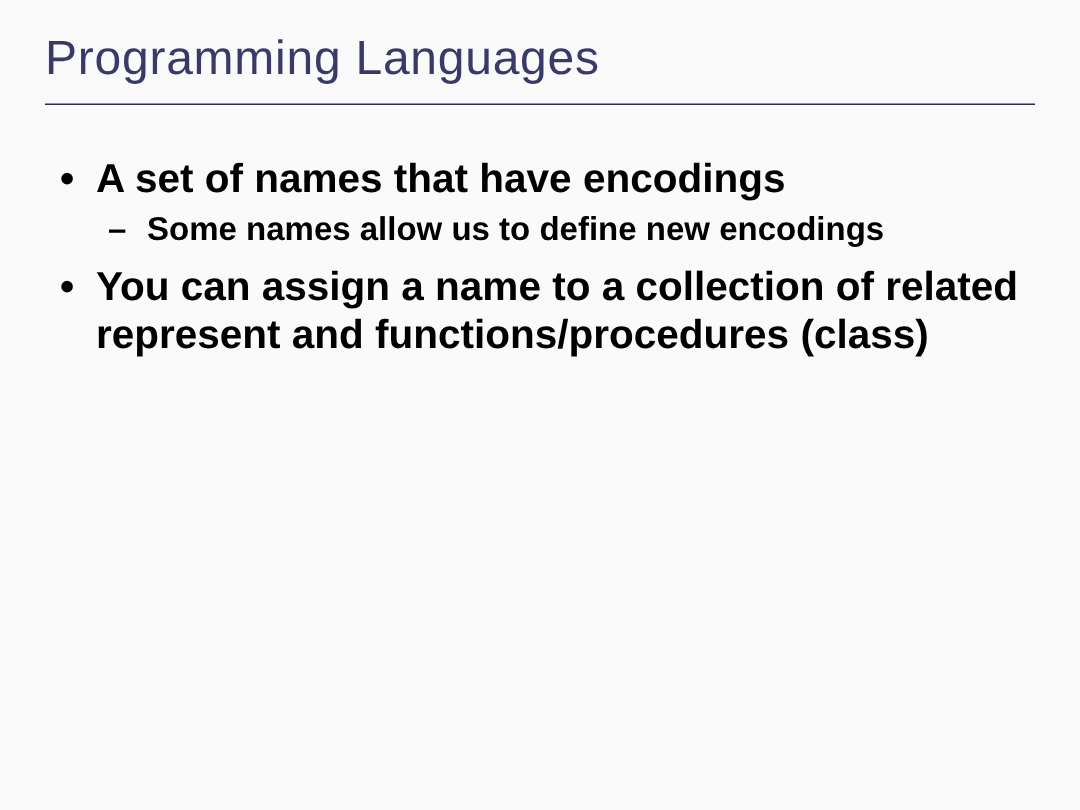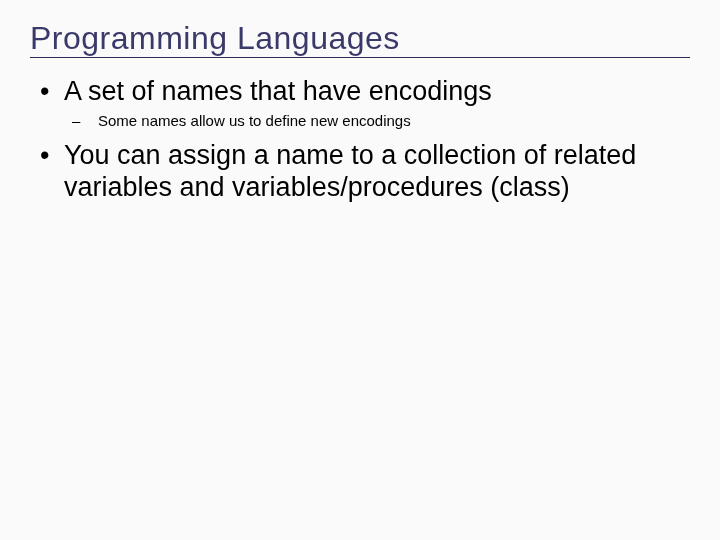--- a/index.html
+++ b/index.html
@@ -9,28 +9,29 @@
     background: #fafafa;
     font-family: Arial, Helvetica, sans-serif;
     color: #000;
     padding: 20px 30px 30px 30px;
     overflow: hidden;
   }
   .title {
     font-size: 32px;
     color: #3a3a6a;
     letter-spacing: 0.5px;
-    padding-bottom: 0;
+    padding-bottom: 12px;
     border-bottom: 1.5px solid #2b2b55;
-    margin-bottom: 18px;
+    margin-bottom: 34px;
     font-weight: 400;
   }
   ul.level1 {
     list-style: none;
     padding-left: 0;
+    font-weight: bold;
   }
   ul.level1 > li {
     font-size: 27px;
     line-height: 1.18;
     margin-bottom: 6px;
     padding-left: 34px;
     position: relative;
   }
   ul.level1 > li::before {
     content: "•";
@@ -38,21 +39,21 @@
     left: 10px;
     top: 0;
   }
   ul.level2 {
     list-style: none;
     padding-left: 0;
     margin-top: 4px;
     margin-bottom: 10px;
   }
   ul.level2 > li {
-    font-size: 15px;
+    font-size: 22px;
     line-height: 1.2;
     padding-left: 34px;
     position: relative;
   }
   ul.level2 > li::before {
     content: "–";
     position: absolute;
     left: 8px;
     top: 0;
   }
@@ -65,15 +66,15 @@
 <ul class="level1">
   <li>
     <span>A set of names that have encodings</span>
     <ul class="level2">
       <li>
         <span>Some names allow us to define new encodings</span>
       </li>
     </ul>
   </li>
   <li>
-    <span>You can assign a name to a collection of related variables and variables/procedures (class)</span>
+    <span>You can assign a name to a collection of related represent and functions/procedures (class)</span>
   </li>
 </ul>
 
 </body></html>

